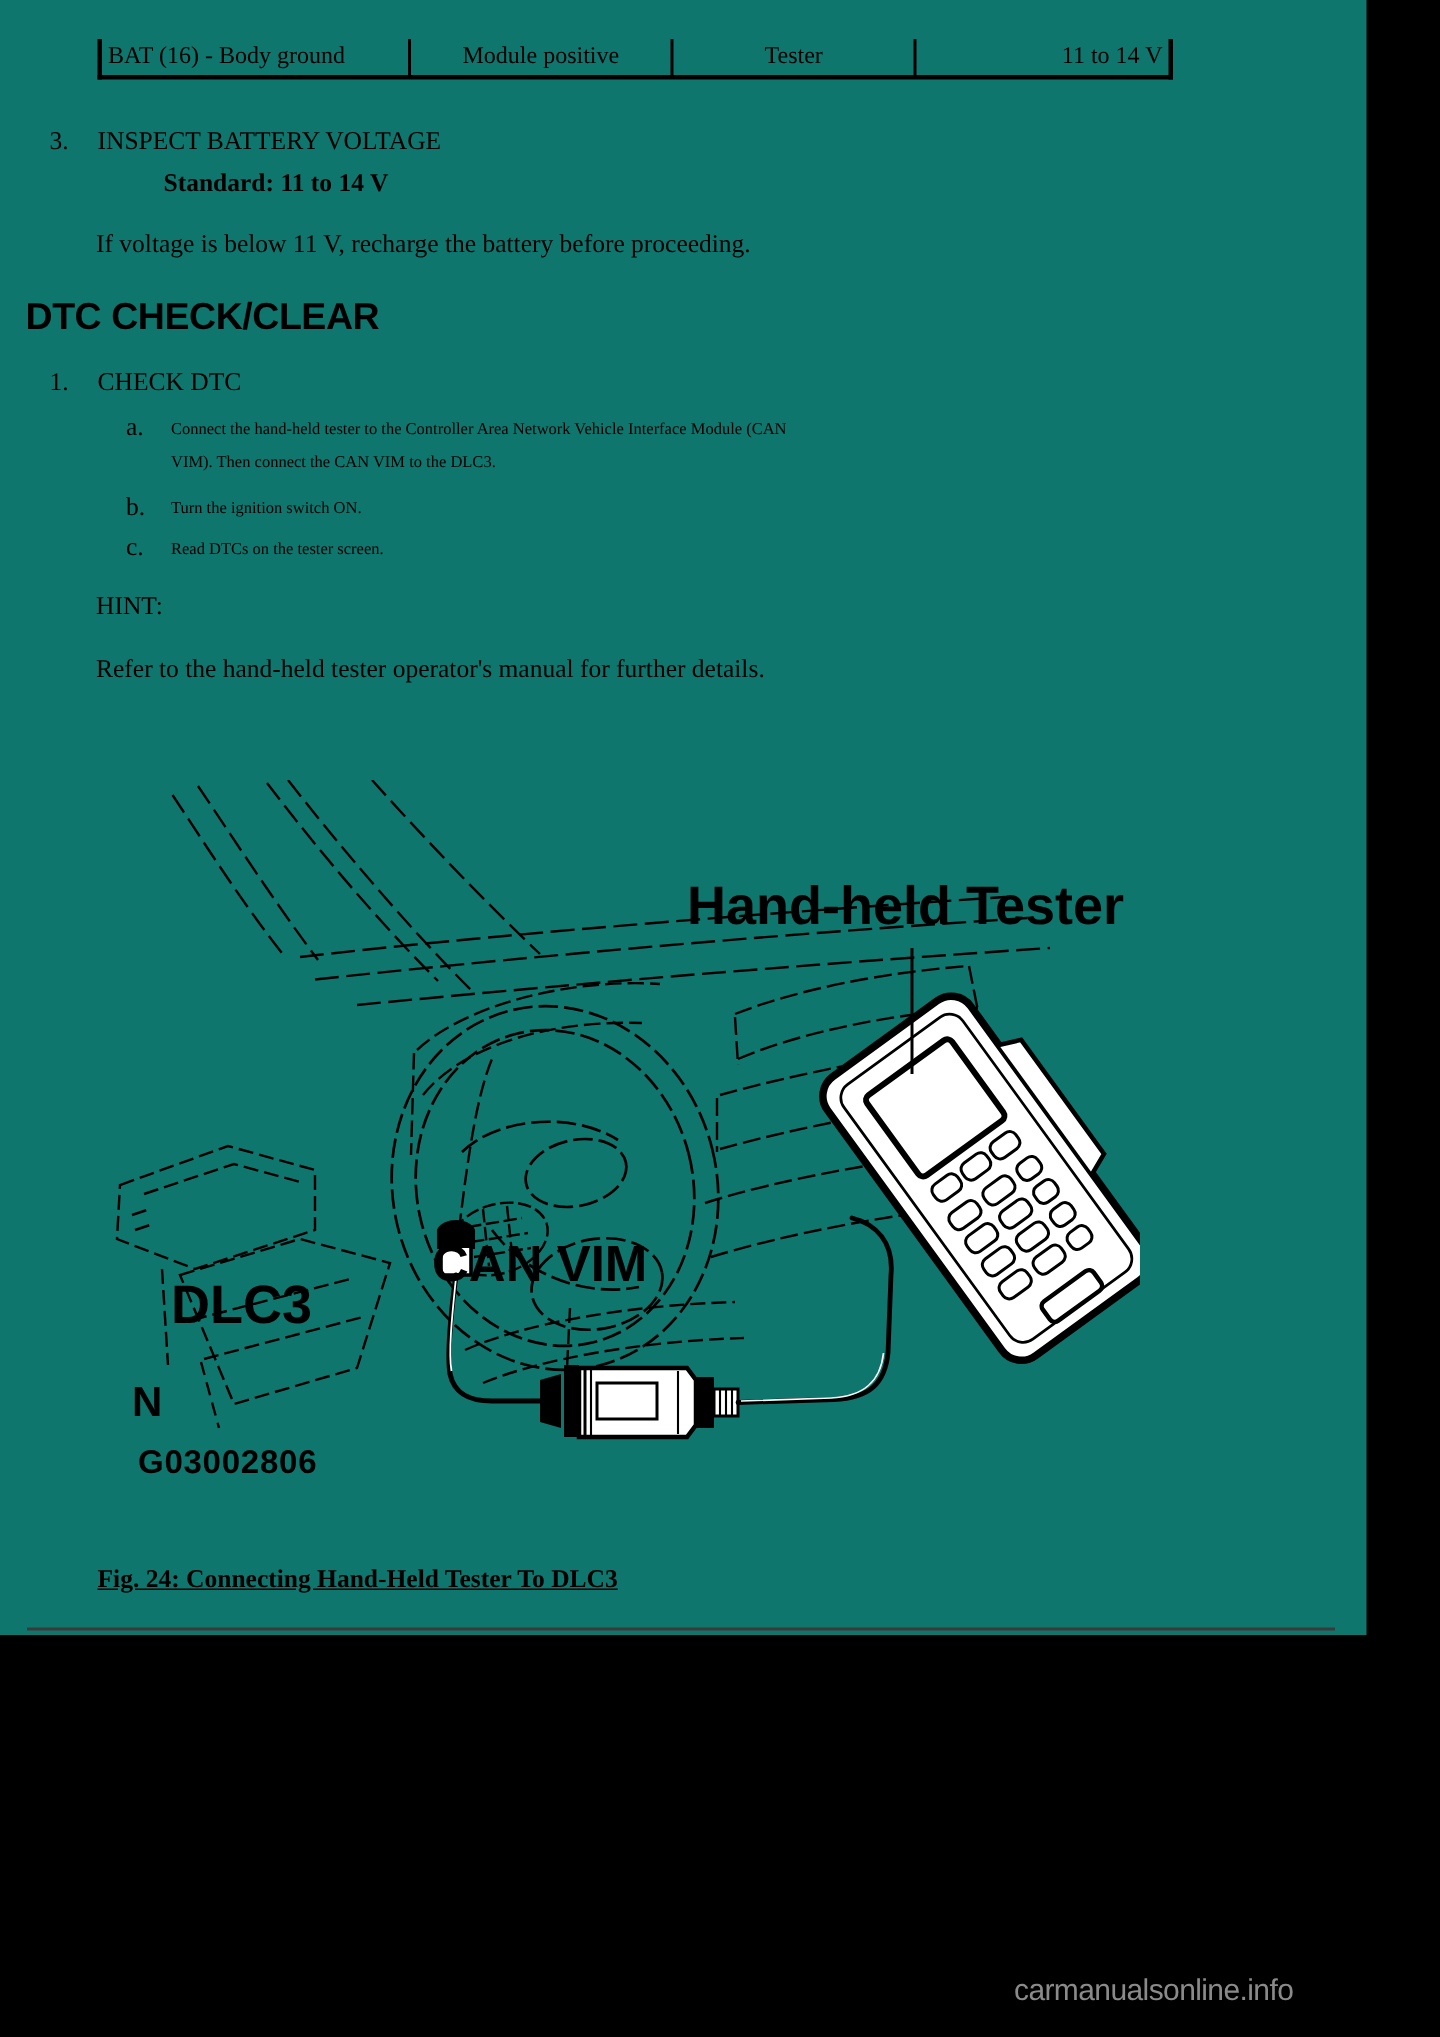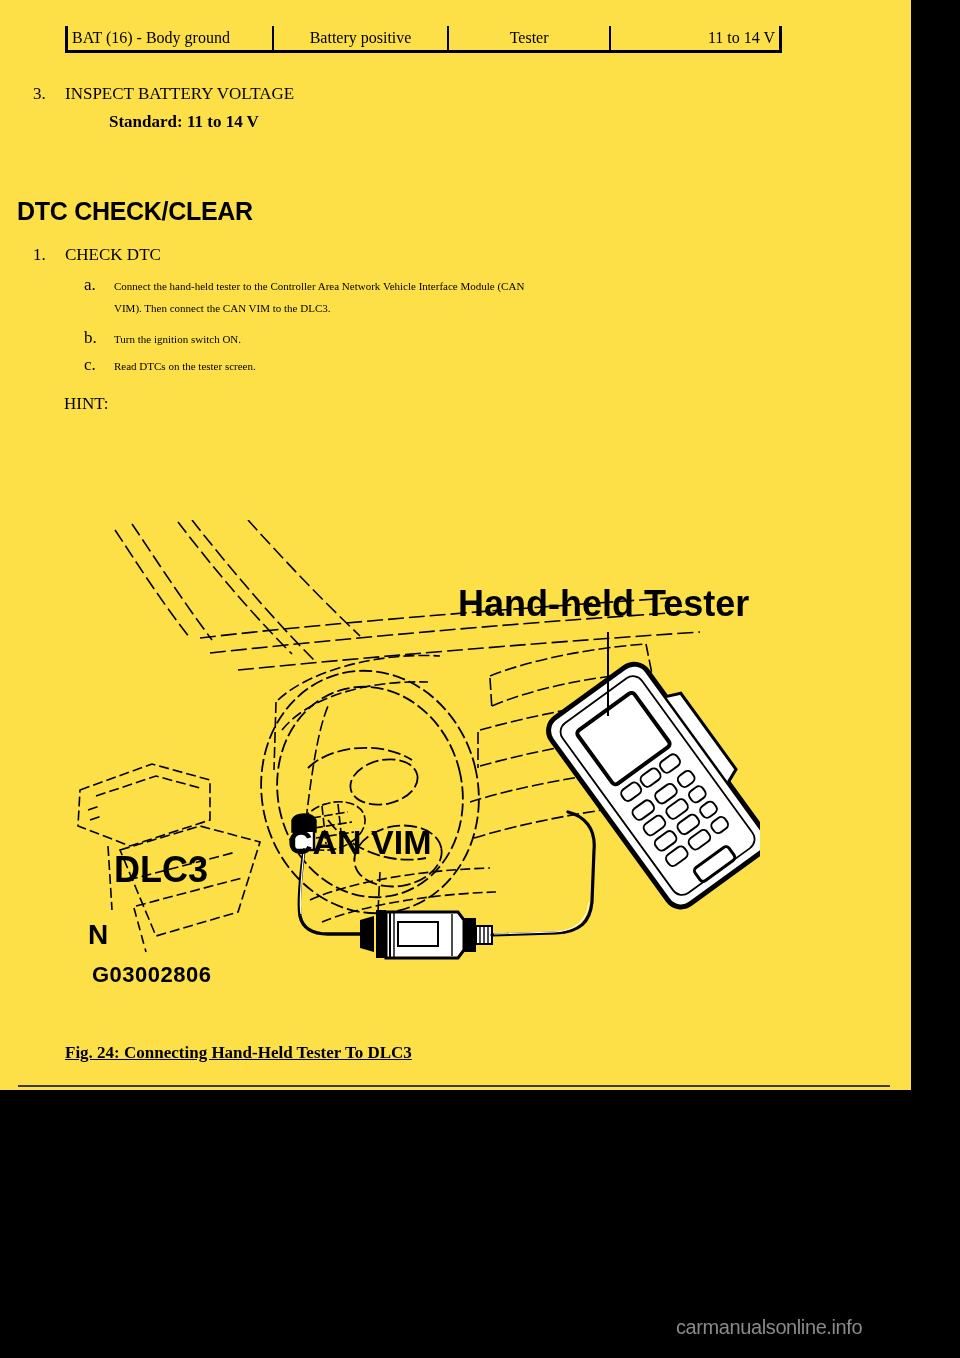--- a/index.html
+++ b/index.html
@@ -16,21 +16,21 @@
     font-family: "Liberation Serif", serif;
   }
 
   
   #page-sheet {
     position: absolute;
     left: 0;
     top: 0;
     width: 911px;
     height: 1090px;
-    background: #fde047;
+    background: #0f766e;
   }
 
   
   #spec-table {
     position: absolute;
     left: 65px;
     top: 26px;
     width: 717px;
     height: 27px;
     border-left: 3px solid #000;
@@ -175,29 +175,30 @@
   }
 </style>
 </head>
 <body>
 
 <div id="page-sheet">
 
   <div id="spec-table">
     <div class="row">
       <div class="cell c-terminals">BAT (16) - Body ground</div>
-      <div class="cell c-condition">Battery positive</div>
+      <div class="cell c-condition">Module positive</div>
       <div class="cell c-switch">Tester</div>
       <div class="cell c-spec">11 to 14 V</div>
     </div>
   </div>
 
   <div class="step-num" style="left:33px; top:84px;">3.</div>
   <div class="step-title" style="left:65px; top:84px;">INSPECT BATTERY VOLTAGE</div>
   <div class="step-standard" style="left:109px; top:112px;">Standard: 11 to 14 V</div>
+  <div class="para" style="left:64px; top:153px;">If voltage is below 11 V, recharge the battery before proceeding.</div>
 
   <div id="section-heading">DTC CHECK/CLEAR</div>
 
   <div class="step-num" style="left:33px; top:245px;">1.</div>
   <div class="step-title" style="left:65px; top:245px;">CHECK DTC</div>
 
   <div class="sub-item" style="left:84px; top:275px; width:780px;">
     <span class="sub-letter">a.</span>
     <span class="sub-text" style="width:760px;">
       <span>Connect the hand-held tester to the Controller Area Network Vehicle Interface Module (CAN</span>
@@ -210,20 +211,21 @@
     <span class="sub-letter">b.</span>
     <span class="sub-text">Turn the ignition switch ON.</span>
   </div>
 
   <div class="sub-item" style="left:84px; top:355px; width:600px;">
     <span class="sub-letter">c.</span>
     <span class="sub-text">Read DTCs on the tester screen.</span>
   </div>
 
   <div class="para" style="left:64px; top:394px;">HINT:</div>
+  <div class="para" style="left:64px; top:436px;">Refer to the hand-held tester operator's manual for further details.</div>
 
   <div id="illustration">
     <svg width="700" height="480" viewBox="0 0 700 480" xmlns="http://www.w3.org/2000/svg">
 
       <g stroke="#000" stroke-width="1.6" fill="none" stroke-dasharray="14,5">
         <path d="M55 10 C 75 40, 100 80, 130 118"></path>
         <path d="M72 4 C 95 38, 122 80, 152 120"></path>
         <path d="M118 2 C 150 44, 190 92, 232 134"></path>
         <path d="M132 0 C 168 46, 212 98, 254 140"></path>
         <path d="M188 0 C 222 38, 262 80, 300 116"></path>

